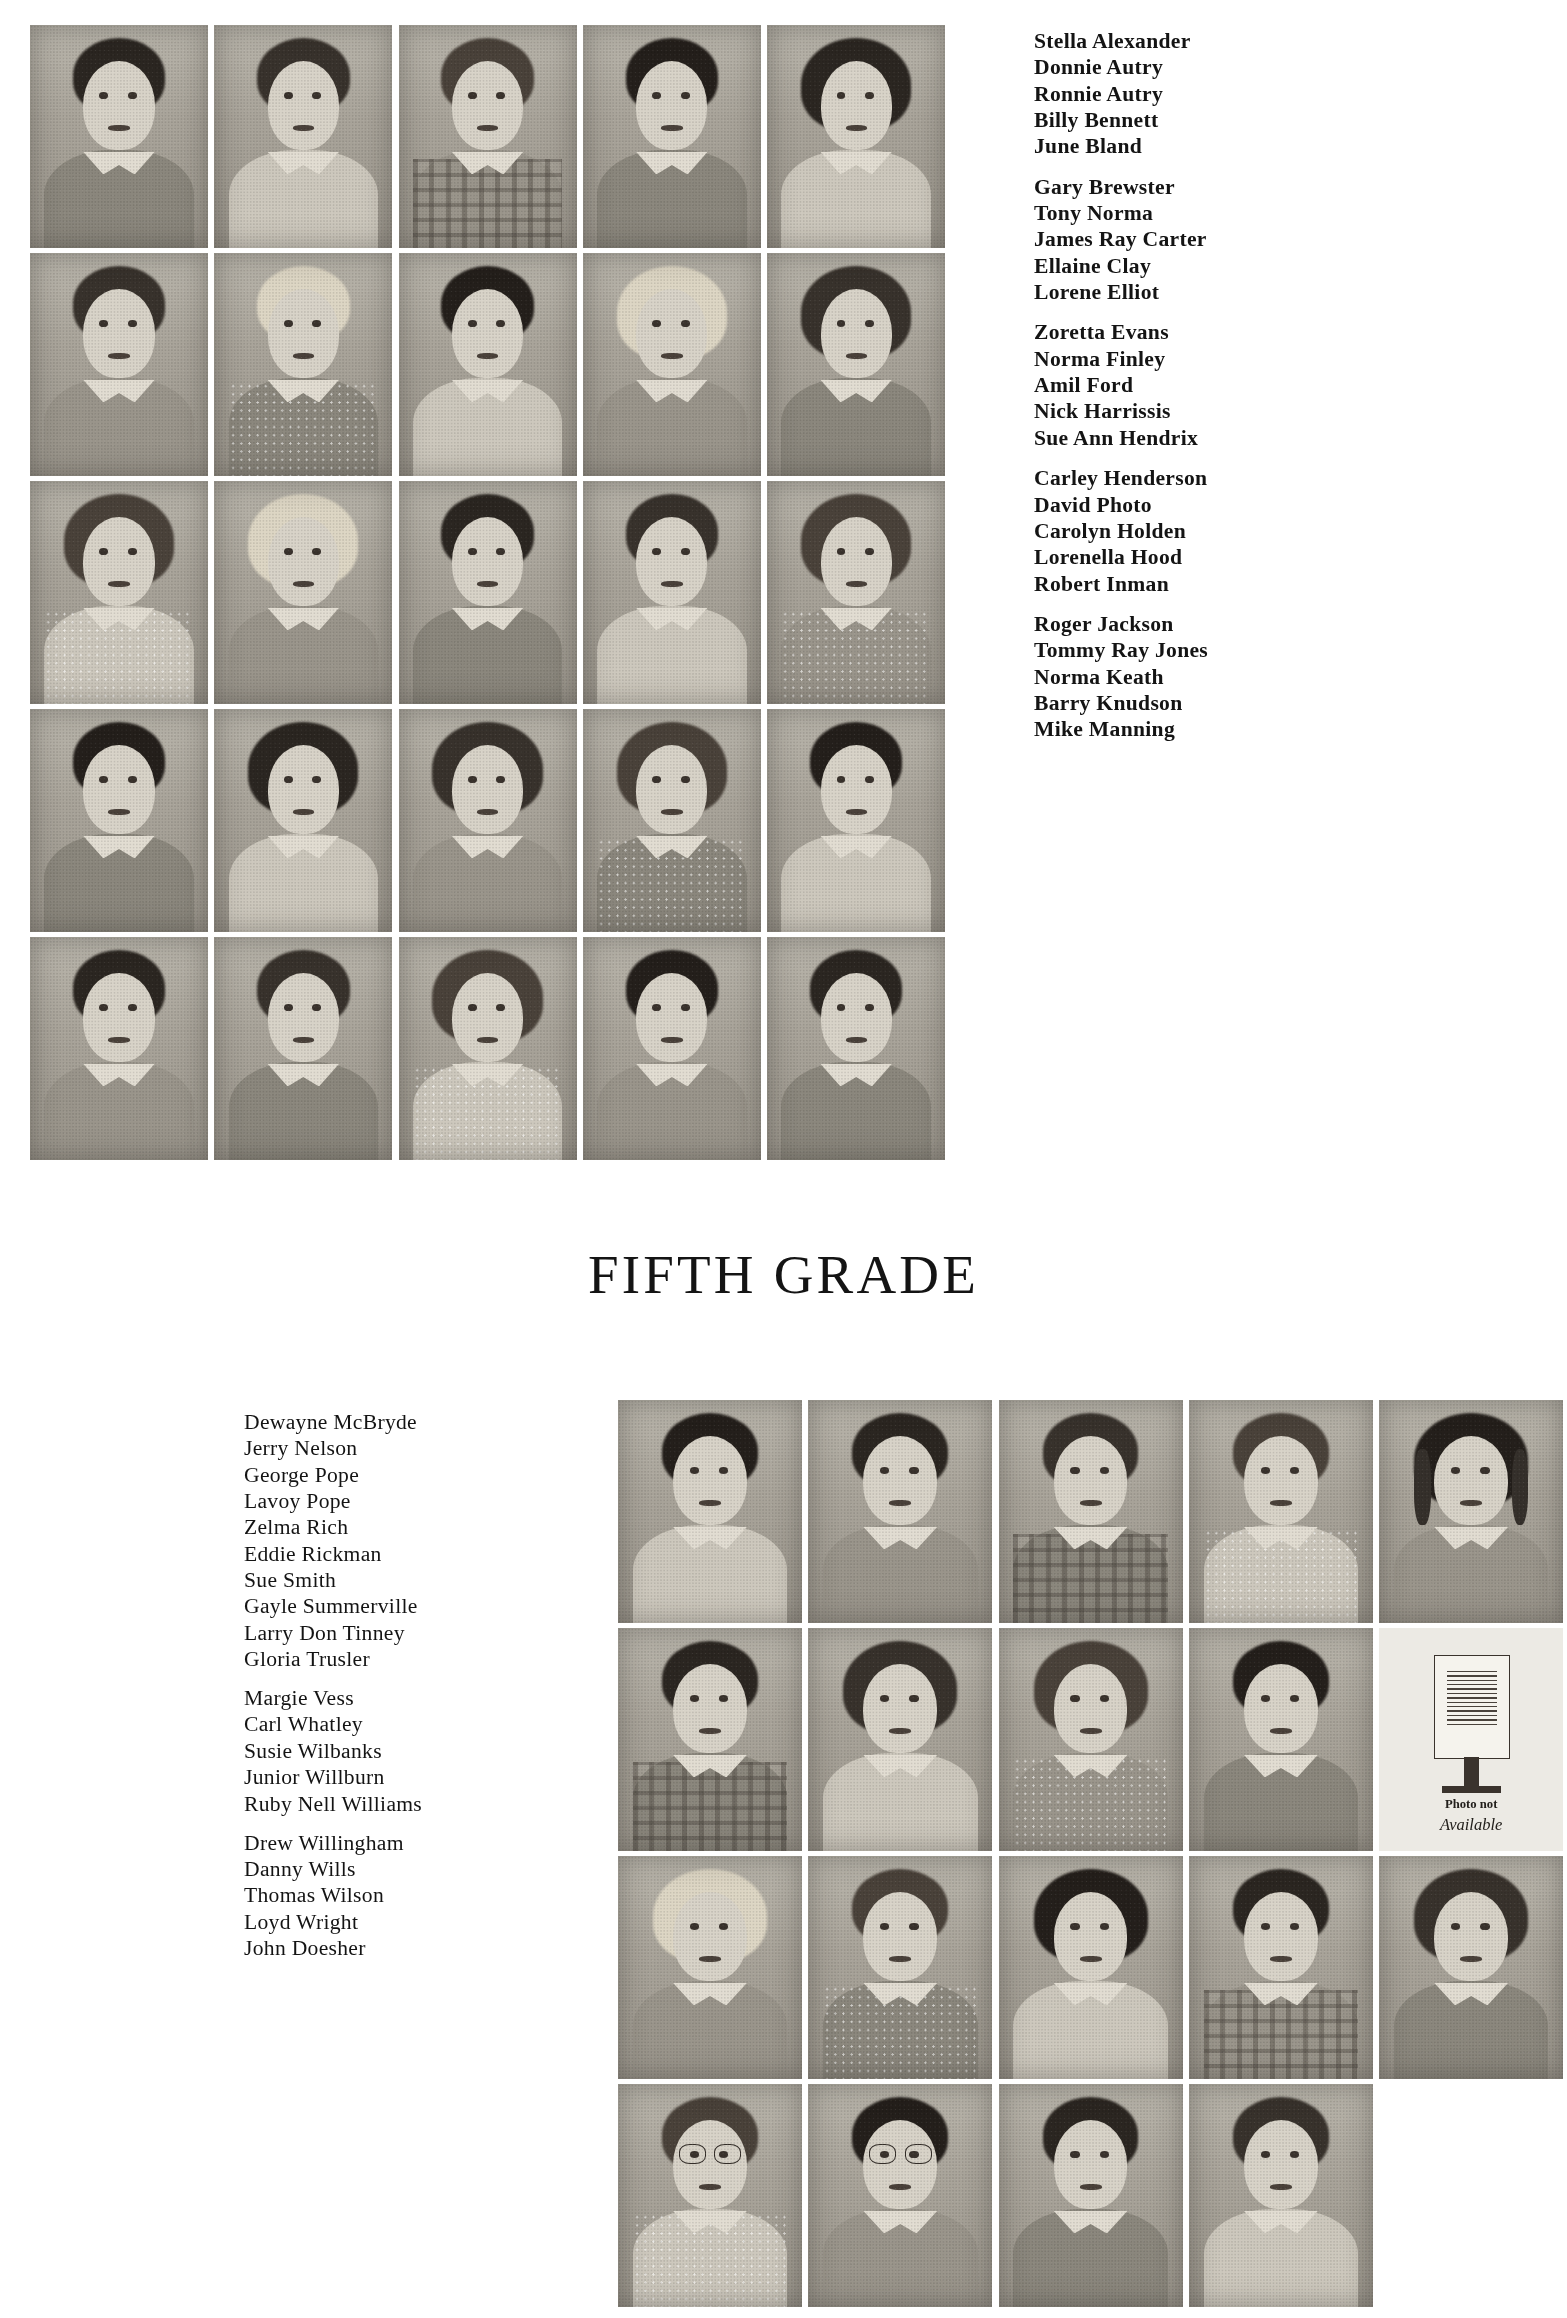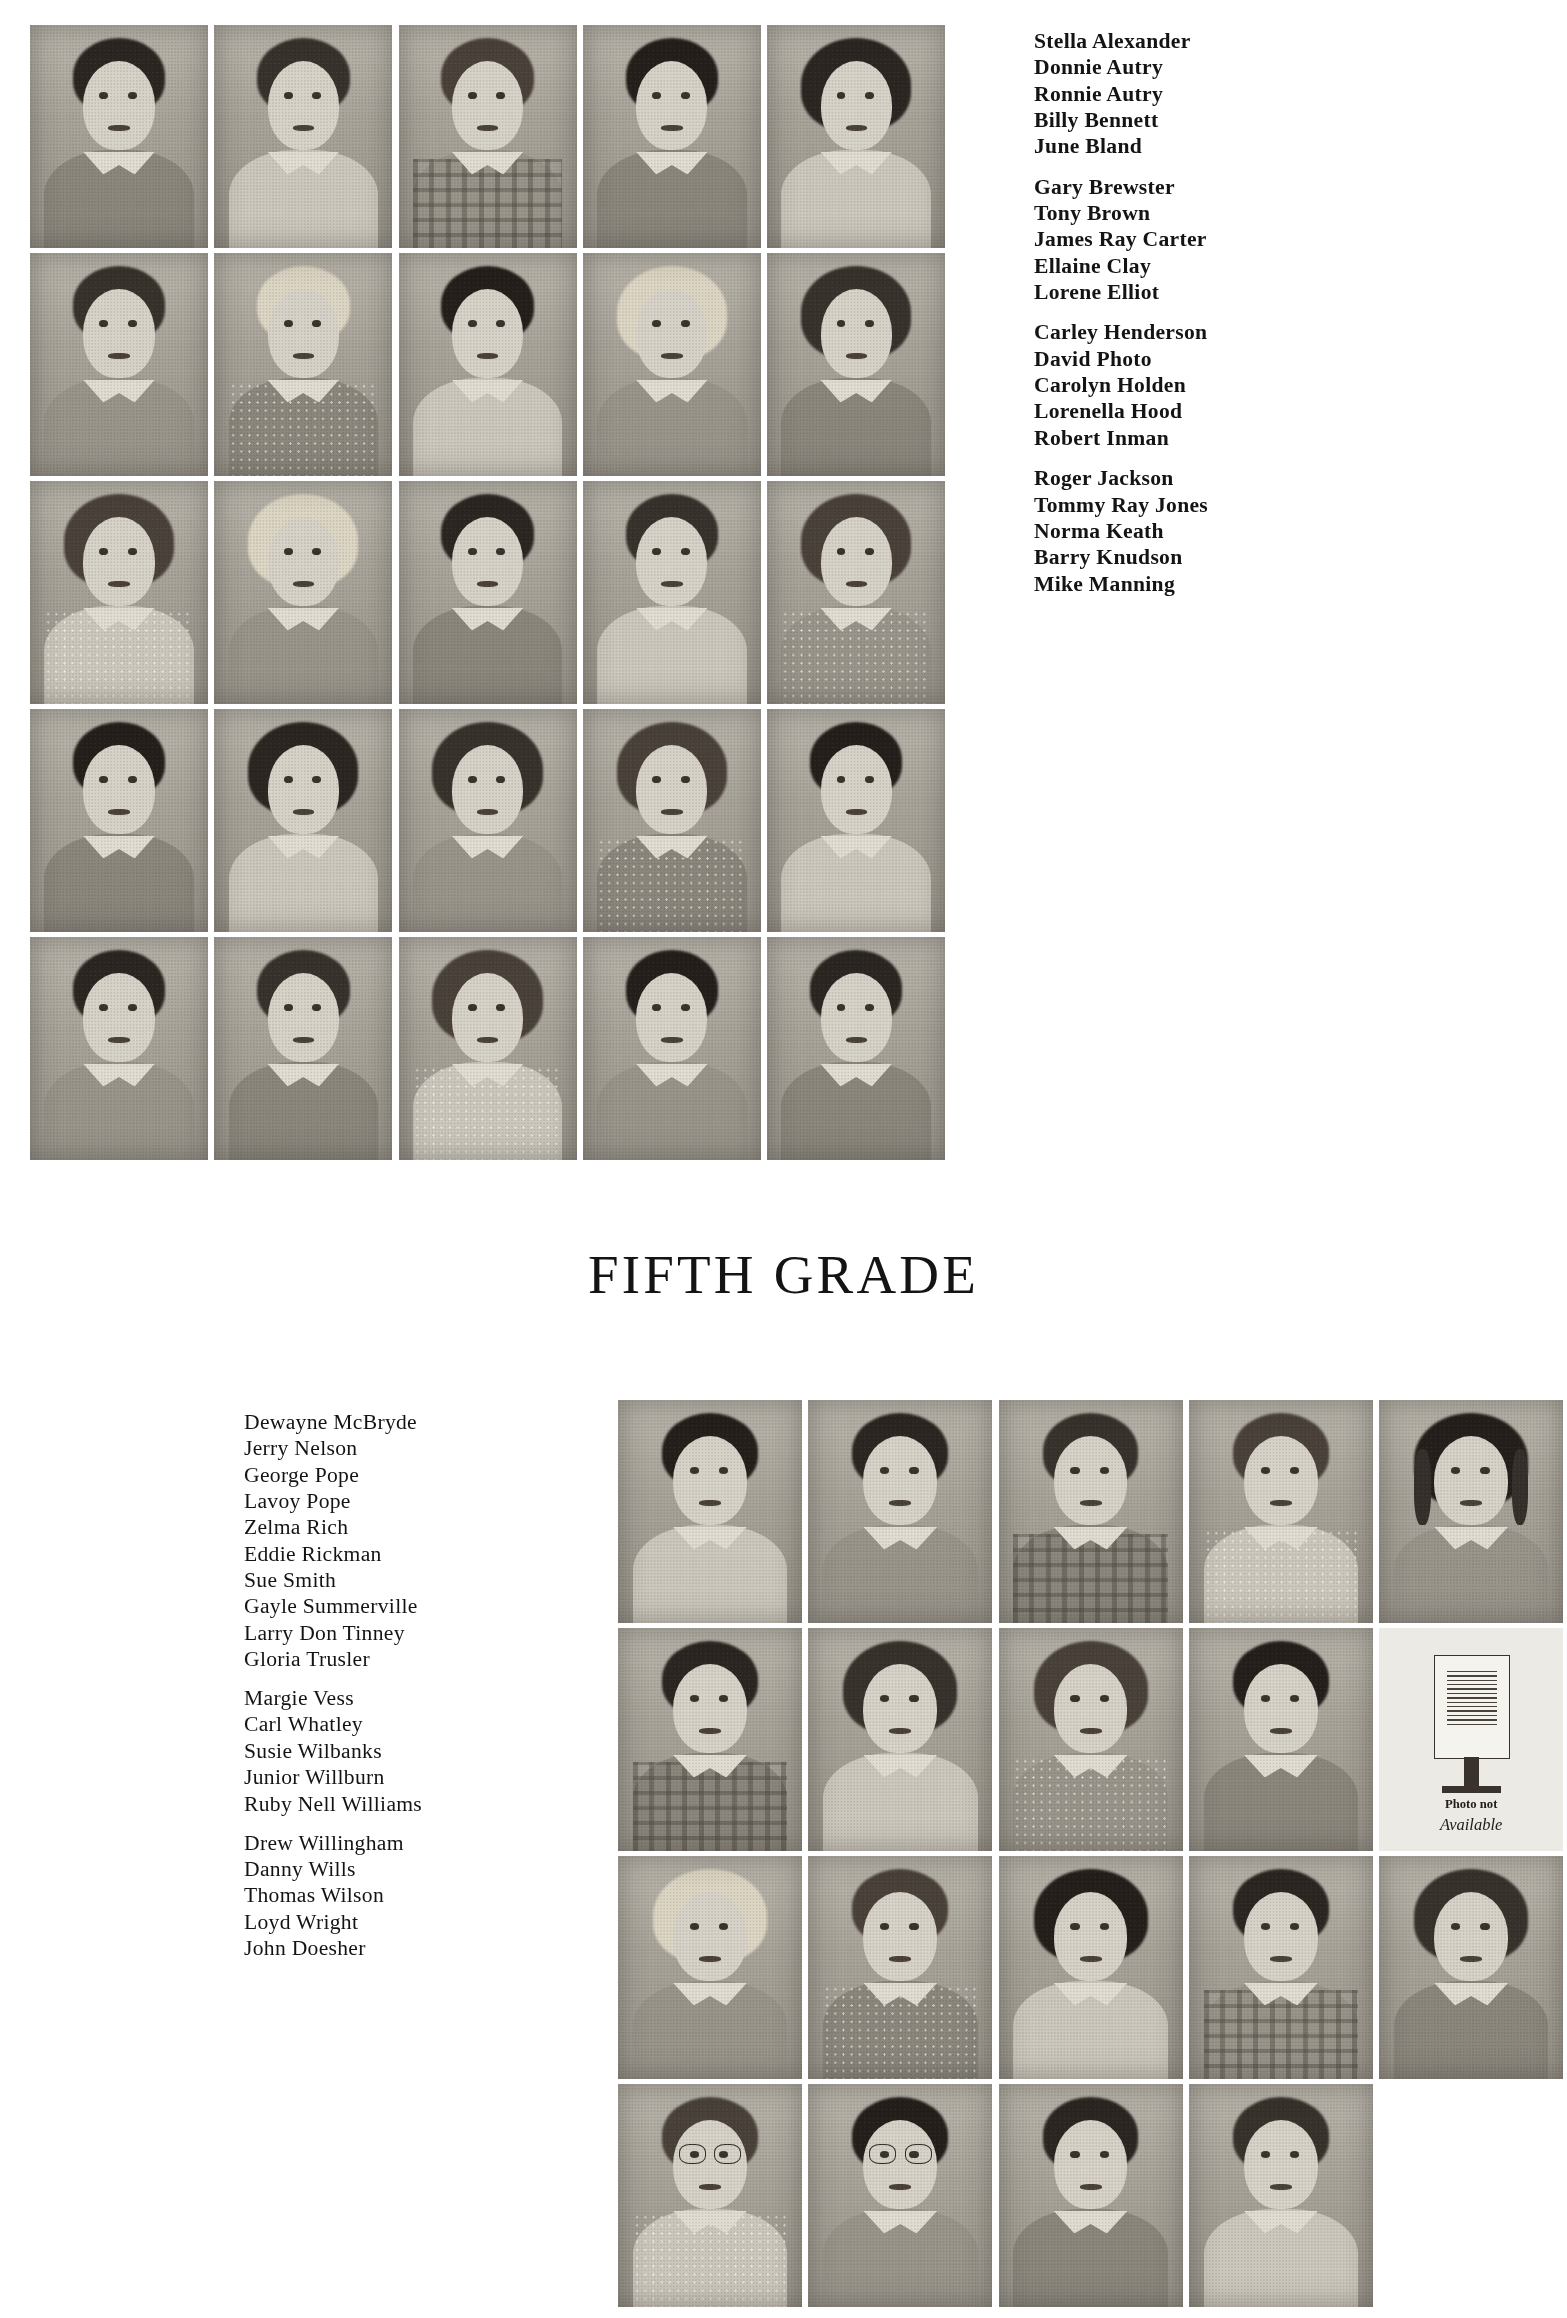--- a/index.html
+++ b/index.html
@@ -650,24 +650,31 @@
   <div class="name-list" id="top-names">
       <div class="name-group">
         <div class="name-line">Stella Alexander</div>
         <div class="name-line">Donnie Autry</div>
         <div class="name-line">Ronnie Autry</div>
         <div class="name-line">Billy Bennett</div>
         <div class="name-line">June Bland</div>
       </div>
       <div class="name-group">
         <div class="name-line">Gary Brewster</div>
-        <div class="name-line">Tony Brown</div>
+        <div class="name-line">Tony Norma</div>
         <div class="name-line">James Ray Carter</div>
         <div class="name-line">Ellaine Clay</div>
         <div class="name-line">Lorene Elliot</div>
+      </div>
+      <div class="name-group">
+        <div class="name-line">Zoretta Evans</div>
+        <div class="name-line">Norma Finley</div>
+        <div class="name-line">Amil Ford</div>
+        <div class="name-line">Nick Harrissis</div>
+        <div class="name-line">Sue Ann Hendrix</div>
       </div>
       <div class="name-group">
         <div class="name-line">Carley Henderson</div>
         <div class="name-line">David Photo</div>
         <div class="name-line">Carolyn Holden</div>
         <div class="name-line">Lorenella Hood</div>
         <div class="name-line">Robert Inman</div>
       </div>
       <div class="name-group">
         <div class="name-line">Roger Jackson</div>

